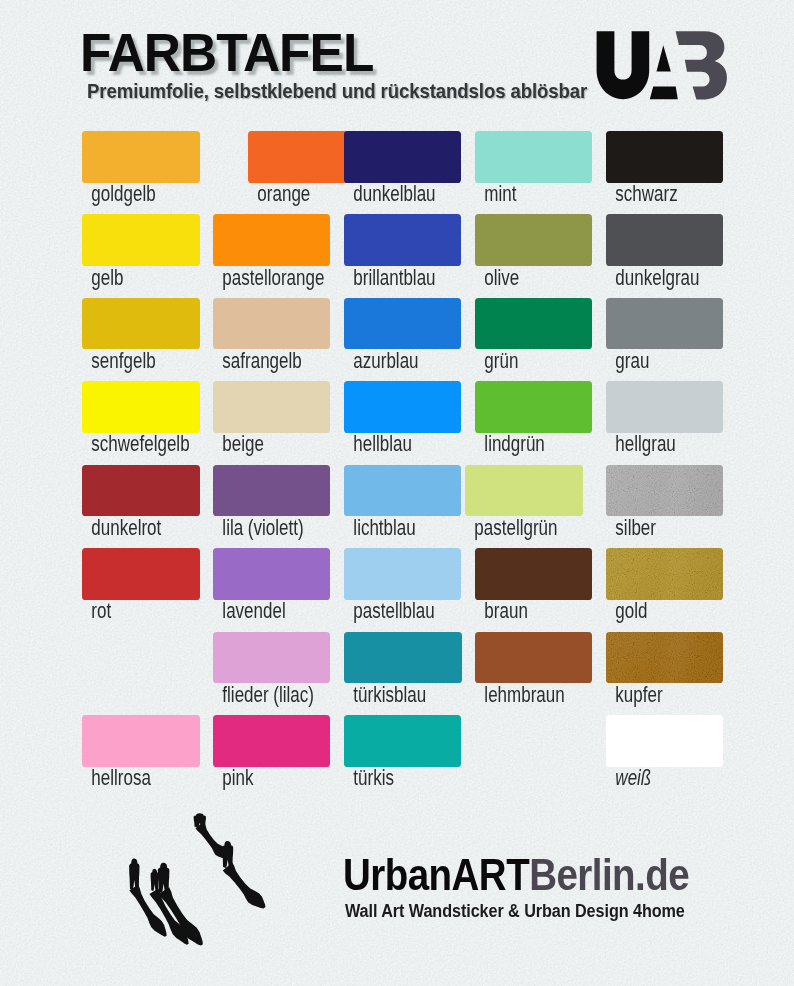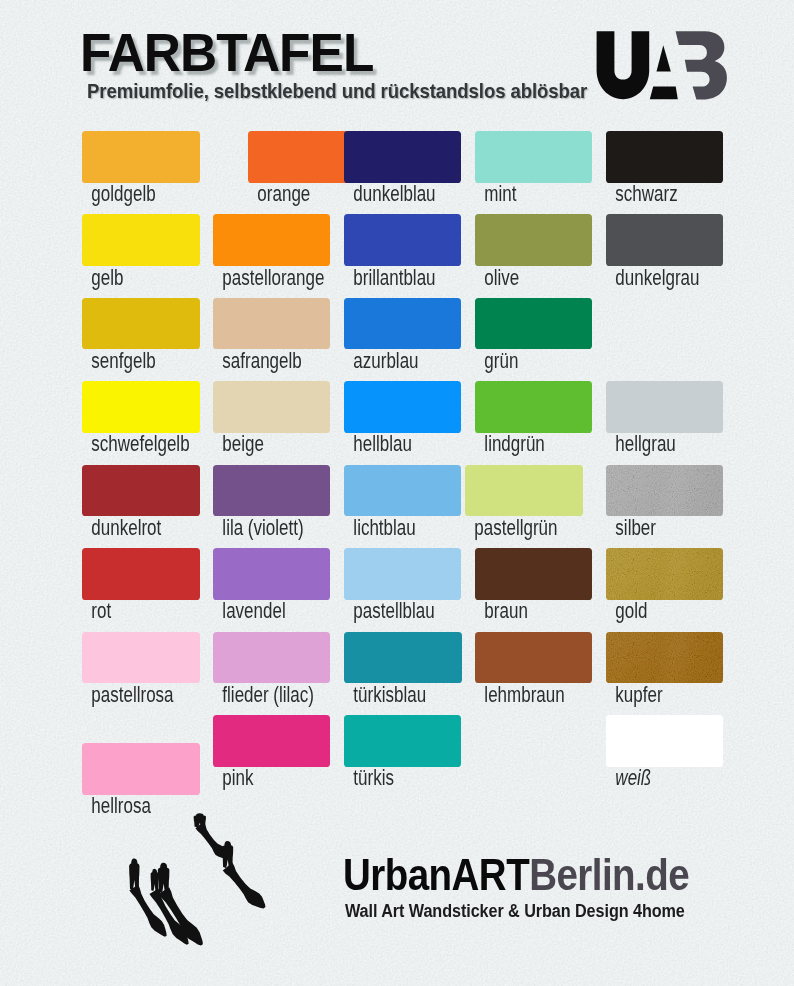--- a/index.html
+++ b/index.html
@@ -196,20 +196,24 @@
         <div class="lbl">safrangelb</div>
       </div>
       <div class="cell" style="left: 343.6px; top: 297.9px;">
         <div class="sw" title="azurblau" style="background: rgb(26, 120, 219);"></div>
         <div class="lbl">azurblau</div>
       </div>
       <div class="cell" style="left: 474.6px; top: 297.9px;">
         <div class="sw" title="grün" style="background: rgb(0, 131, 79);"></div>
         <div class="lbl">grün</div>
       </div>
+      <div class="cell" style="left: 605.6px; top: 297.9px;">
+        <div class="sw" title="grau" style="background: rgb(123, 131, 135);"></div>
+        <div class="lbl">grau</div>
+      </div>
       <div class="cell" style="left: 82px; top: 381.3px;">
         <div class="sw" title="schwefelgelb" style="background: rgb(251, 244, 0);"></div>
         <div class="lbl">schwefelgelb</div>
       </div>
       <div class="cell" style="left: 212.8px; top: 381.3px;">
         <div class="sw" title="beige" style="background: rgb(227, 213, 178);"></div>
         <div class="lbl">beige</div>
       </div>
       <div class="cell" style="left: 343.6px; top: 381.3px;">
         <div class="sw" title="hellblau" style="background: rgb(6, 147, 252);"></div>
@@ -264,45 +268,41 @@
         <div class="lbl">braun</div>
       </div>
       <div class="cell" style="left: 605.6px; top: 548.1px;">
         <div class="sw metal" title="gold" style="background: rgb(174, 140, 27);">
           <svg class="grain" xmlns="http://www.w3.org/2000/svg">
             <rect width="100%" height="100%" filter="url(#metalgrain)"></rect>
           </svg>
         </div>
         <div class="lbl">gold</div>
       </div>
-      <div class="cell" style="left: 82px; top: 631.6px;">
-        <div class="sw" title="pastellrosa" style="background: rgb(253, 197, 222);"></div>
-        <div class="lbl">pastellrosa</div>
-      </div>
       <div class="cell" style="left: 212.8px; top: 631.6px;">
         <div class="sw" title="flieder (lilac)" style="background: rgb(223, 162, 214);"></div>
         <div class="lbl">flieder (lilac)</div>
       </div>
       <div class="cell" style="left: 344px; top: 631.6px;">
         <div class="sw" title="türkisblau" style="background: rgb(23, 144, 164);"></div>
         <div class="lbl">türkisblau</div>
       </div>
       <div class="cell" style="left: 474.6px; top: 631.6px;">
         <div class="sw" title="lehmbraun" style="background: rgb(150, 79, 40);"></div>
         <div class="lbl">lehmbraun</div>
       </div>
       <div class="cell" style="left: 605.6px; top: 631.6px;">
         <div class="sw metal" title="kupfer" style="background: rgb(154, 97, 0);">
           <svg class="grain" xmlns="http://www.w3.org/2000/svg">
             <rect width="100%" height="100%" filter="url(#metalgrain)"></rect>
           </svg>
         </div>
         <div class="lbl">kupfer</div>
       </div>
-      <div class="cell" style="left: 82px; top: 715px; margin-top: 28px;">
+      <div class="cell" style="left: 82px; top: 715px;">
         <div class="sw" title="hellrosa" style="background: rgb(252, 162, 202);"></div>
         <div class="lbl">hellrosa</div>
       </div>
       <div class="cell" style="left: 212.8px; top: 715px;">
         <div class="sw" title="pink" style="background: rgb(226, 42, 128);"></div>
         <div class="lbl">pink</div>
       </div>
       <div class="cell" style="left: 343.6px; top: 715px;">
         <div class="sw" title="türkis" style="background: rgb(9, 172, 162);"></div>
         <div class="lbl">türkis</div>

